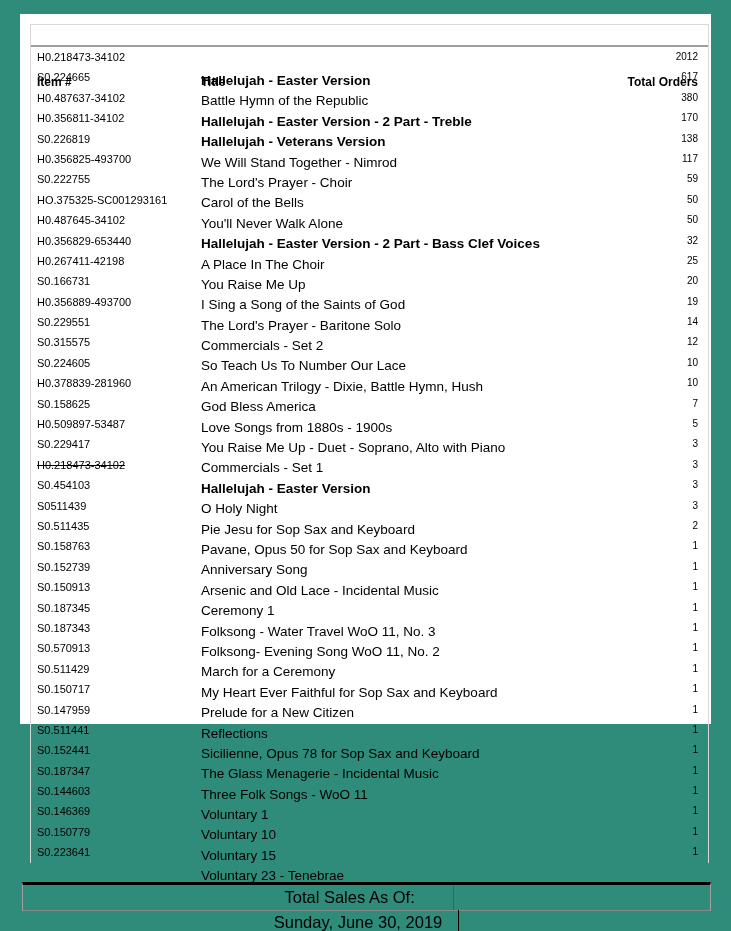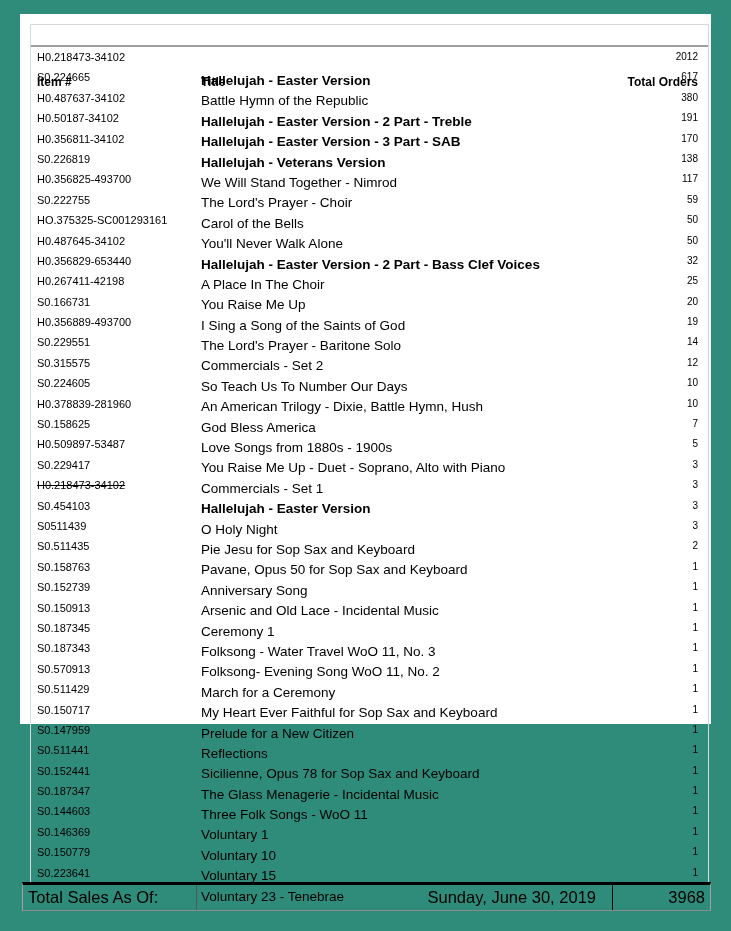--- a/index.html
+++ b/index.html
@@ -72,20 +72,21 @@
     display: flex;
     align-items: center;
     height: 25px;
     border-top: 3px solid #000000;
     border-bottom: 1px solid #8a8a8a;
     border-left: 1px solid #a0a0a0;
     border-right: 1px solid #a0a0a0;
     box-sizing: content-box;
     font-size: 16.5px;
     color: #000;
+    flex-direction: column;
   }
   .t-label {
     width: 168px;
     flex: 0 0 auto;
     padding-left: 5px;
     border-right: 1px solid #555;
     line-height: 25px;
     height: 25px;
     white-space: nowrap;
   }
@@ -131,25 +132,20 @@
     <div class="c-title">Battle Hymn of the Republic</div>
     <div class="c-orders">617</div>
   </div>
 
   <div class="row bold">
     <div class="c-item">H0.487637-34102</div>
     <div class="c-title">Hallelujah - Easter Version - 2 Part - Treble</div>
     <div class="c-orders">380</div>
   </div>
 
-  <div class="row bold">
-    <div class="c-item">H0.50187-34102</div>
-    <div class="c-title">Hallelujah - Easter Version - 3 Part - SAB</div>
-    <div class="c-orders">191</div>
-  </div>
 
   <div class="row bold">
     <div class="c-item">H0.356811-34102</div>
     <div class="c-title">Hallelujah - Veterans Version</div>
     <div class="c-orders">170</div>
   </div>
 
   <div class="row">
     <div class="c-item">S0.226819</div>
     <div class="c-title">We Will Stand Together - Nimrod</div>
@@ -205,21 +201,21 @@
   </div>
 
   <div class="row">
     <div class="c-item">S0.229551</div>
     <div class="c-title">Commercials - Set 2</div>
     <div class="c-orders">14</div>
   </div>
 
   <div class="row">
     <div class="c-item">S0.315575</div>
-    <div class="c-title">So Teach Us To Number Our Days</div>
+    <div class="c-title">So Teach Us To Number Our Lace</div>
     <div class="c-orders">12</div>
   </div>
 
   <div class="row">
     <div class="c-item">S0.224605</div>
     <div class="c-title">An American Trilogy - Dixie, Battle Hymn, Hush</div>
     <div class="c-orders">10</div>
   </div>
 
   <div class="row">

